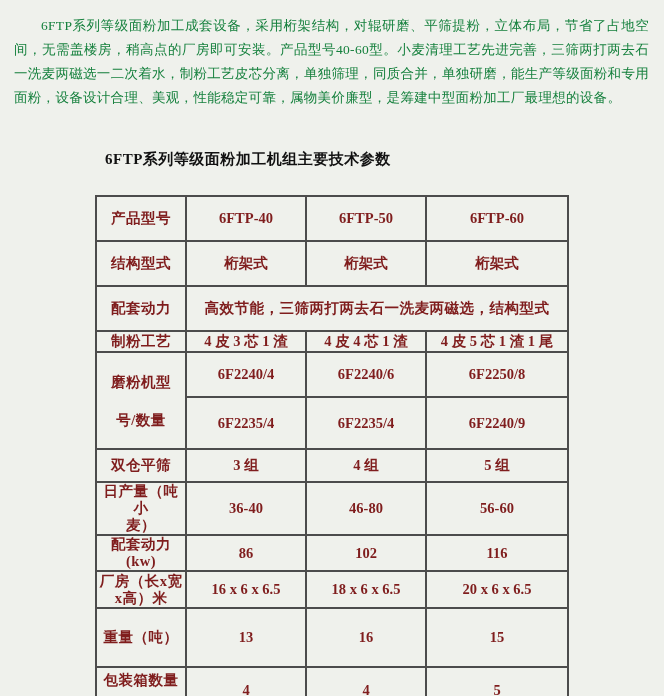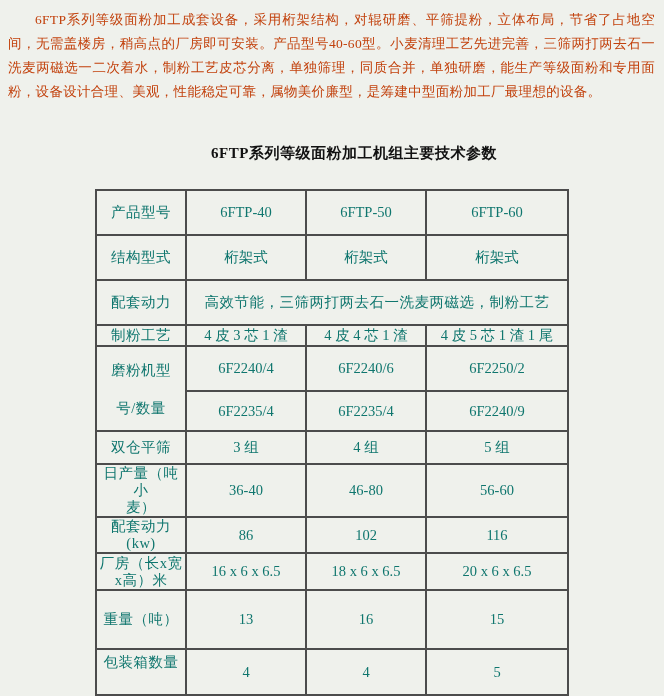--- a/index.html
+++ b/index.html
@@ -18,69 +18,68 @@
     background: var(--bg);
     color: var(--ink);
     font-family: "Liberation Serif", "DejaVu Serif", serif;
   }
   .page {
     width: 664px;
     height: 696px;
     position: relative;
   }
   .intro {
-    margin: 2px;
+    margin: 8px;
     padding: 6px 7px 0 6px;
     font-size: 13.5px;
     line-height: 24px;
     text-align: justify;
     text-indent: 27px;
-    color: #c2410c;
+    color: #15803d;
     letter-spacing: 0.3px;
   }
   .table-title {
-    margin: 40px 0 0 44px;
+    margin: 40px 0 0 105px;
     font-size: 15px;
     font-weight: bold;
     color: #111;
     letter-spacing: 0.5px;
-    text-align: center;
   }
   table.spec {
     margin: 26px 0 0 95px;
     border-collapse: collapse;
     table-layout: fixed;
     width: 472px;
   }
   table.spec td {
     border: 2px solid var(--border);
     text-align: center;
     vertical-align: middle;
-    font-weight: normal;
+    font-weight: bold;
     font-size: 14.5px;
-    color: #0f766e;
+    color: #7f1d1d;
     padding: 0;
     overflow: hidden;
   }
   td.val { white-space: nowrap; }
   td.label {
     font-size: 14px;
     white-space: pre-line;
     line-height: 17px;
     letter-spacing: 0.5px;
   }
   td.label.tall { line-height: 38px; }
   td.label.va-top { vertical-align: top; padding-top: 4px; }
   td.merged { letter-spacing: 0.5px; white-space: nowrap; }
   tr.r1  { height: 45px; }
   tr.r2  { height: 45px; }
   tr.r3  { height: 45px; }
   tr.r4  { height: 20px; }
   tr.r5a { height: 45px; }
-  tr.r5b { height: 40px; }
+  tr.r5b { height: 52px; }
   tr.r6  { height: 33px; }
   tr.r7  { height: 40px; }
   tr.r8  { height: 32px; }
   tr.r9  { height: 37px; }
   tr.r10 { height: 59px; }
   tr.r11 { height: 46px; }
 </style>
 </head>
 <body>
 
@@ -105,34 +104,34 @@
         <td class="val">6FTP-60</td>
       </tr>
       <tr class="r2">
         <td class="label">结构型式</td>
         <td class="val">桁架式</td>
         <td class="val">桁架式</td>
         <td class="val">桁架式</td>
       </tr>
       <tr class="r3">
         <td class="label">配套动力</td>
-        <td class="merged" colspan="3">高效节能，三筛两打两去石一洗麦两磁选，制粉工艺</td>
+        <td class="merged" colspan="3">高效节能，三筛两打两去石一洗麦两磁选，结构型式</td>
       </tr>
       <tr class="r4">
         <td class="label">制粉工艺</td>
         <td class="val">4 皮 3 芯 1 渣</td>
         <td class="val">4 皮 4 芯 1 渣</td>
         <td class="val">4 皮 5 芯 1 渣 1 尾</td>
       </tr>
       <tr class="r5a">
         <td class="label tall" rowspan="2">磨粉机型
 号/数量</td>
         <td class="val">6F2240/4</td>
         <td class="val">6F2240/6</td>
-        <td class="val">6F2250/2</td>
+        <td class="val">6F2250/8</td>
       </tr>
       <tr class="r5b">
         <td class="val">6F2235/4</td>
         <td class="val">6F2235/4</td>
         <td class="val">6F2240/9</td>
       </tr>
       <tr class="r6">
         <td class="label">双仓平筛</td>
         <td class="val">3 组</td>
         <td class="val">4 组</td>

